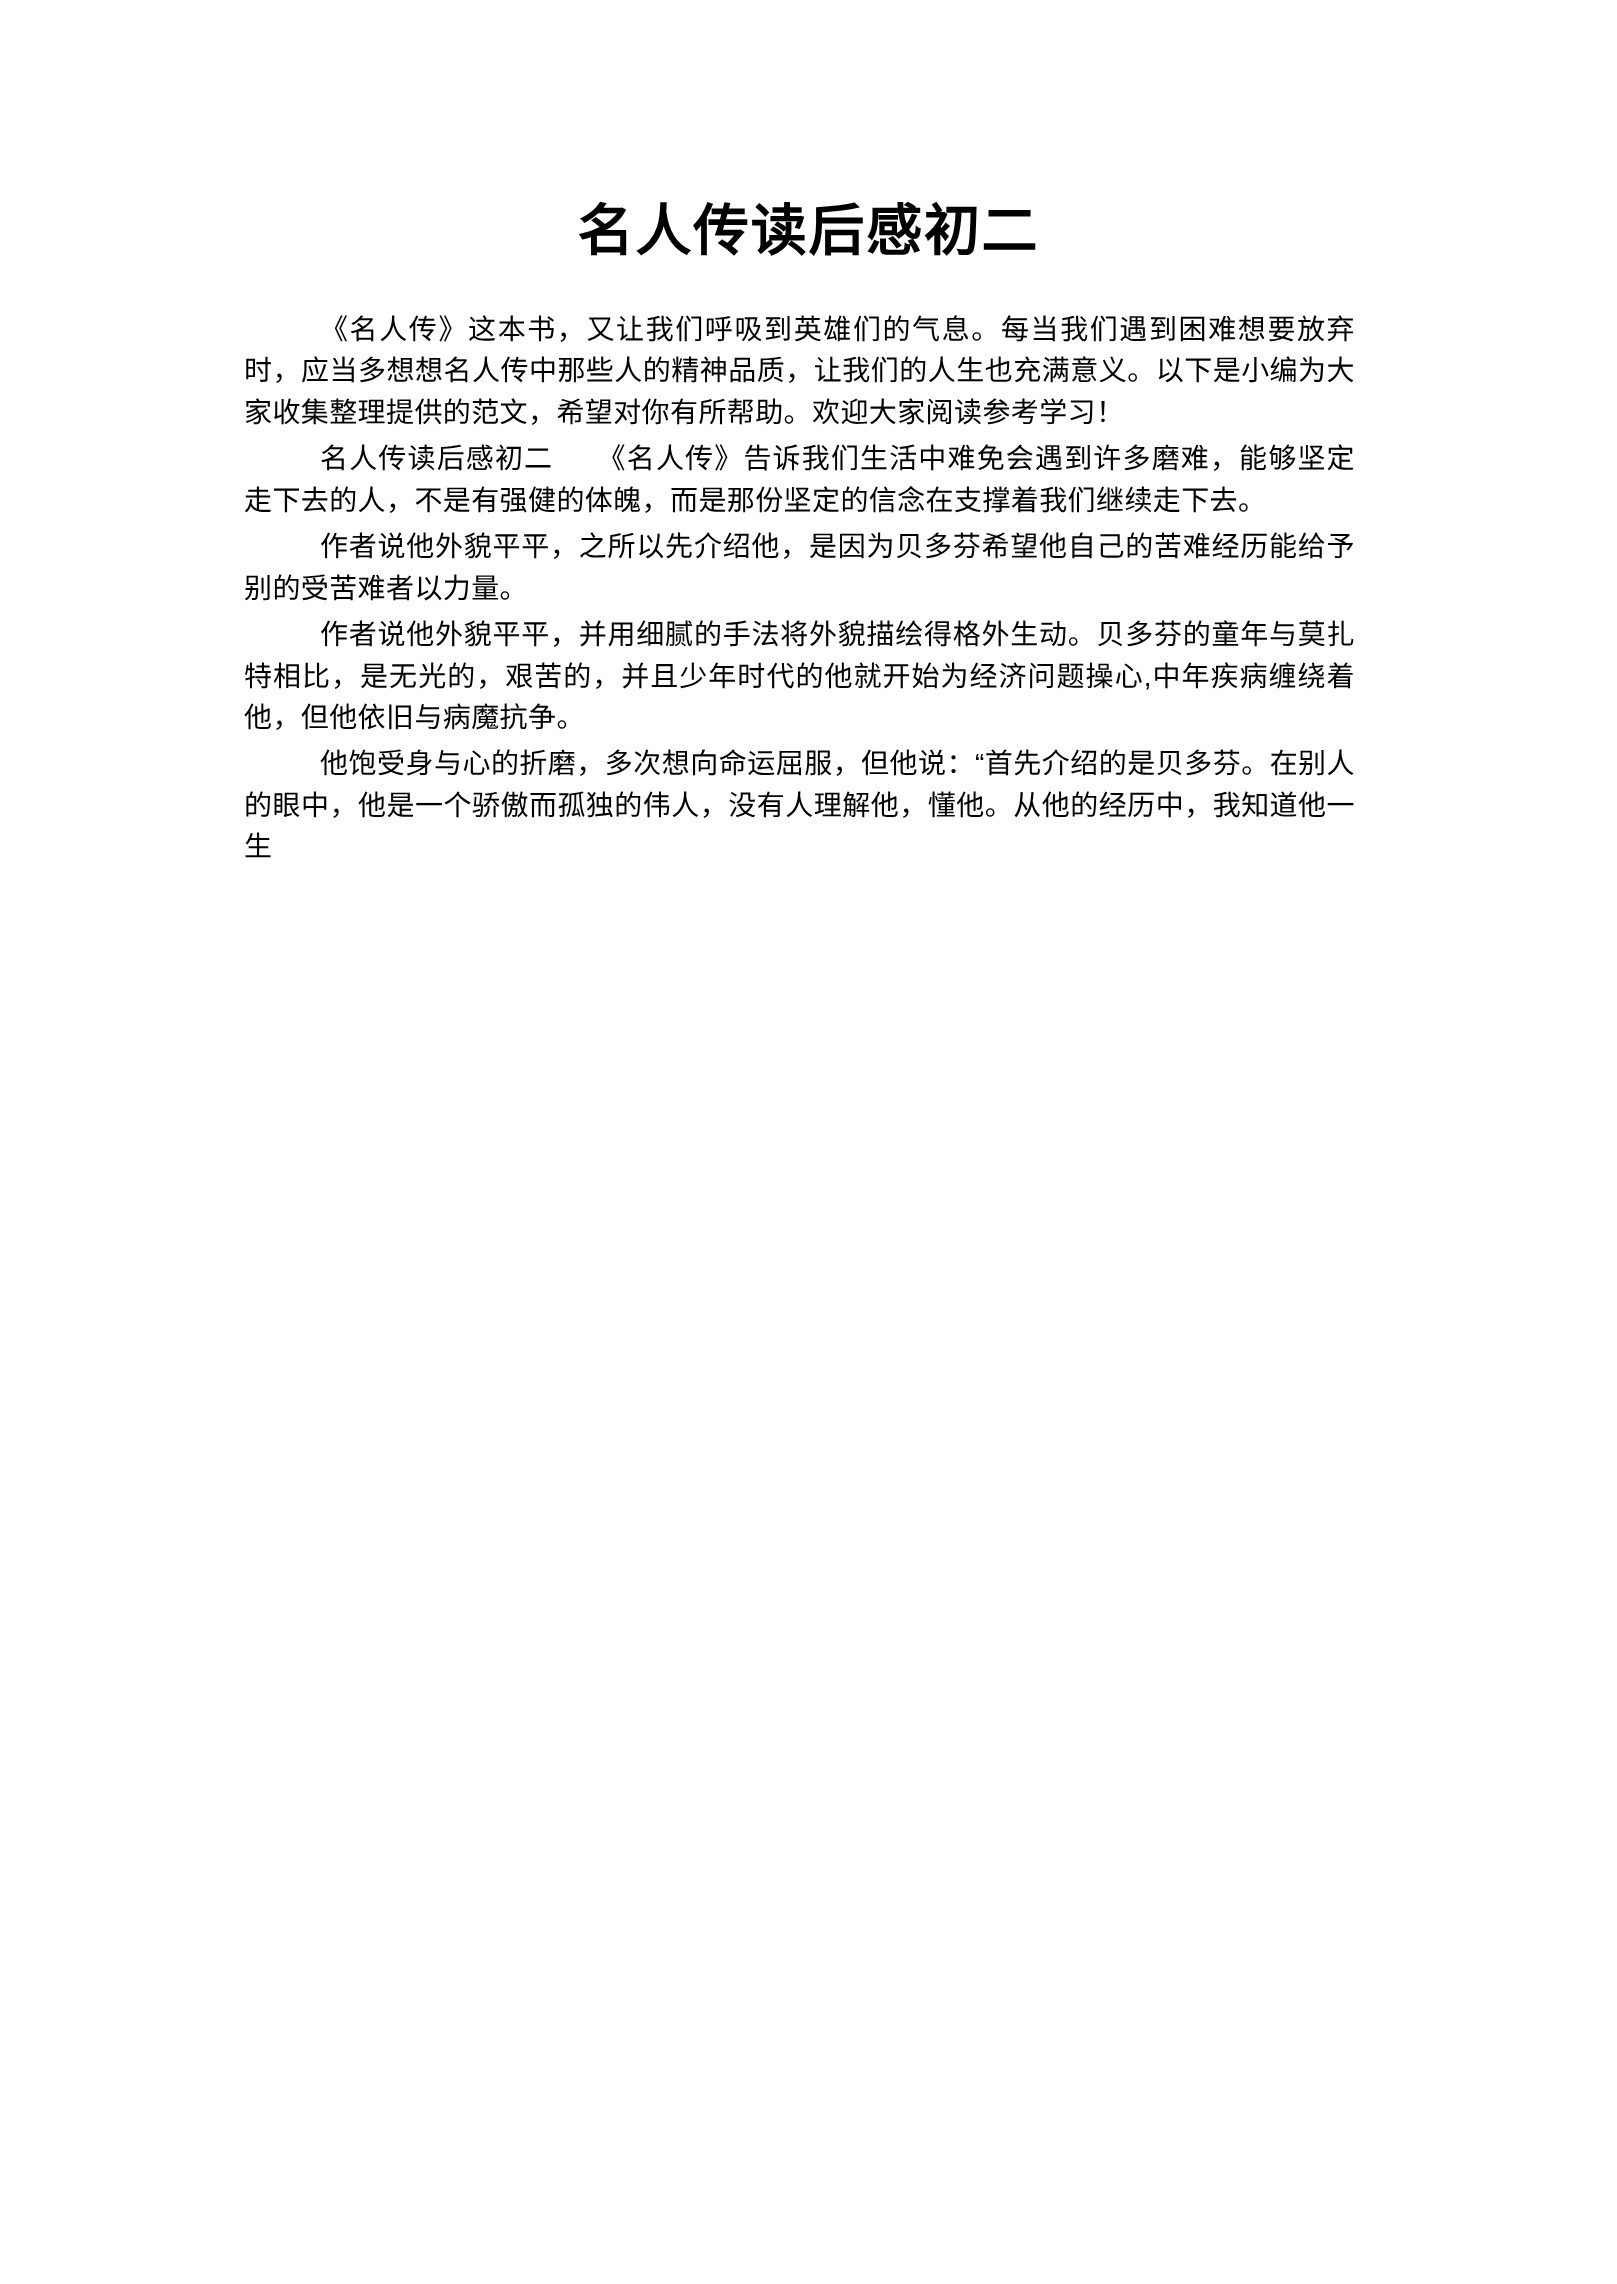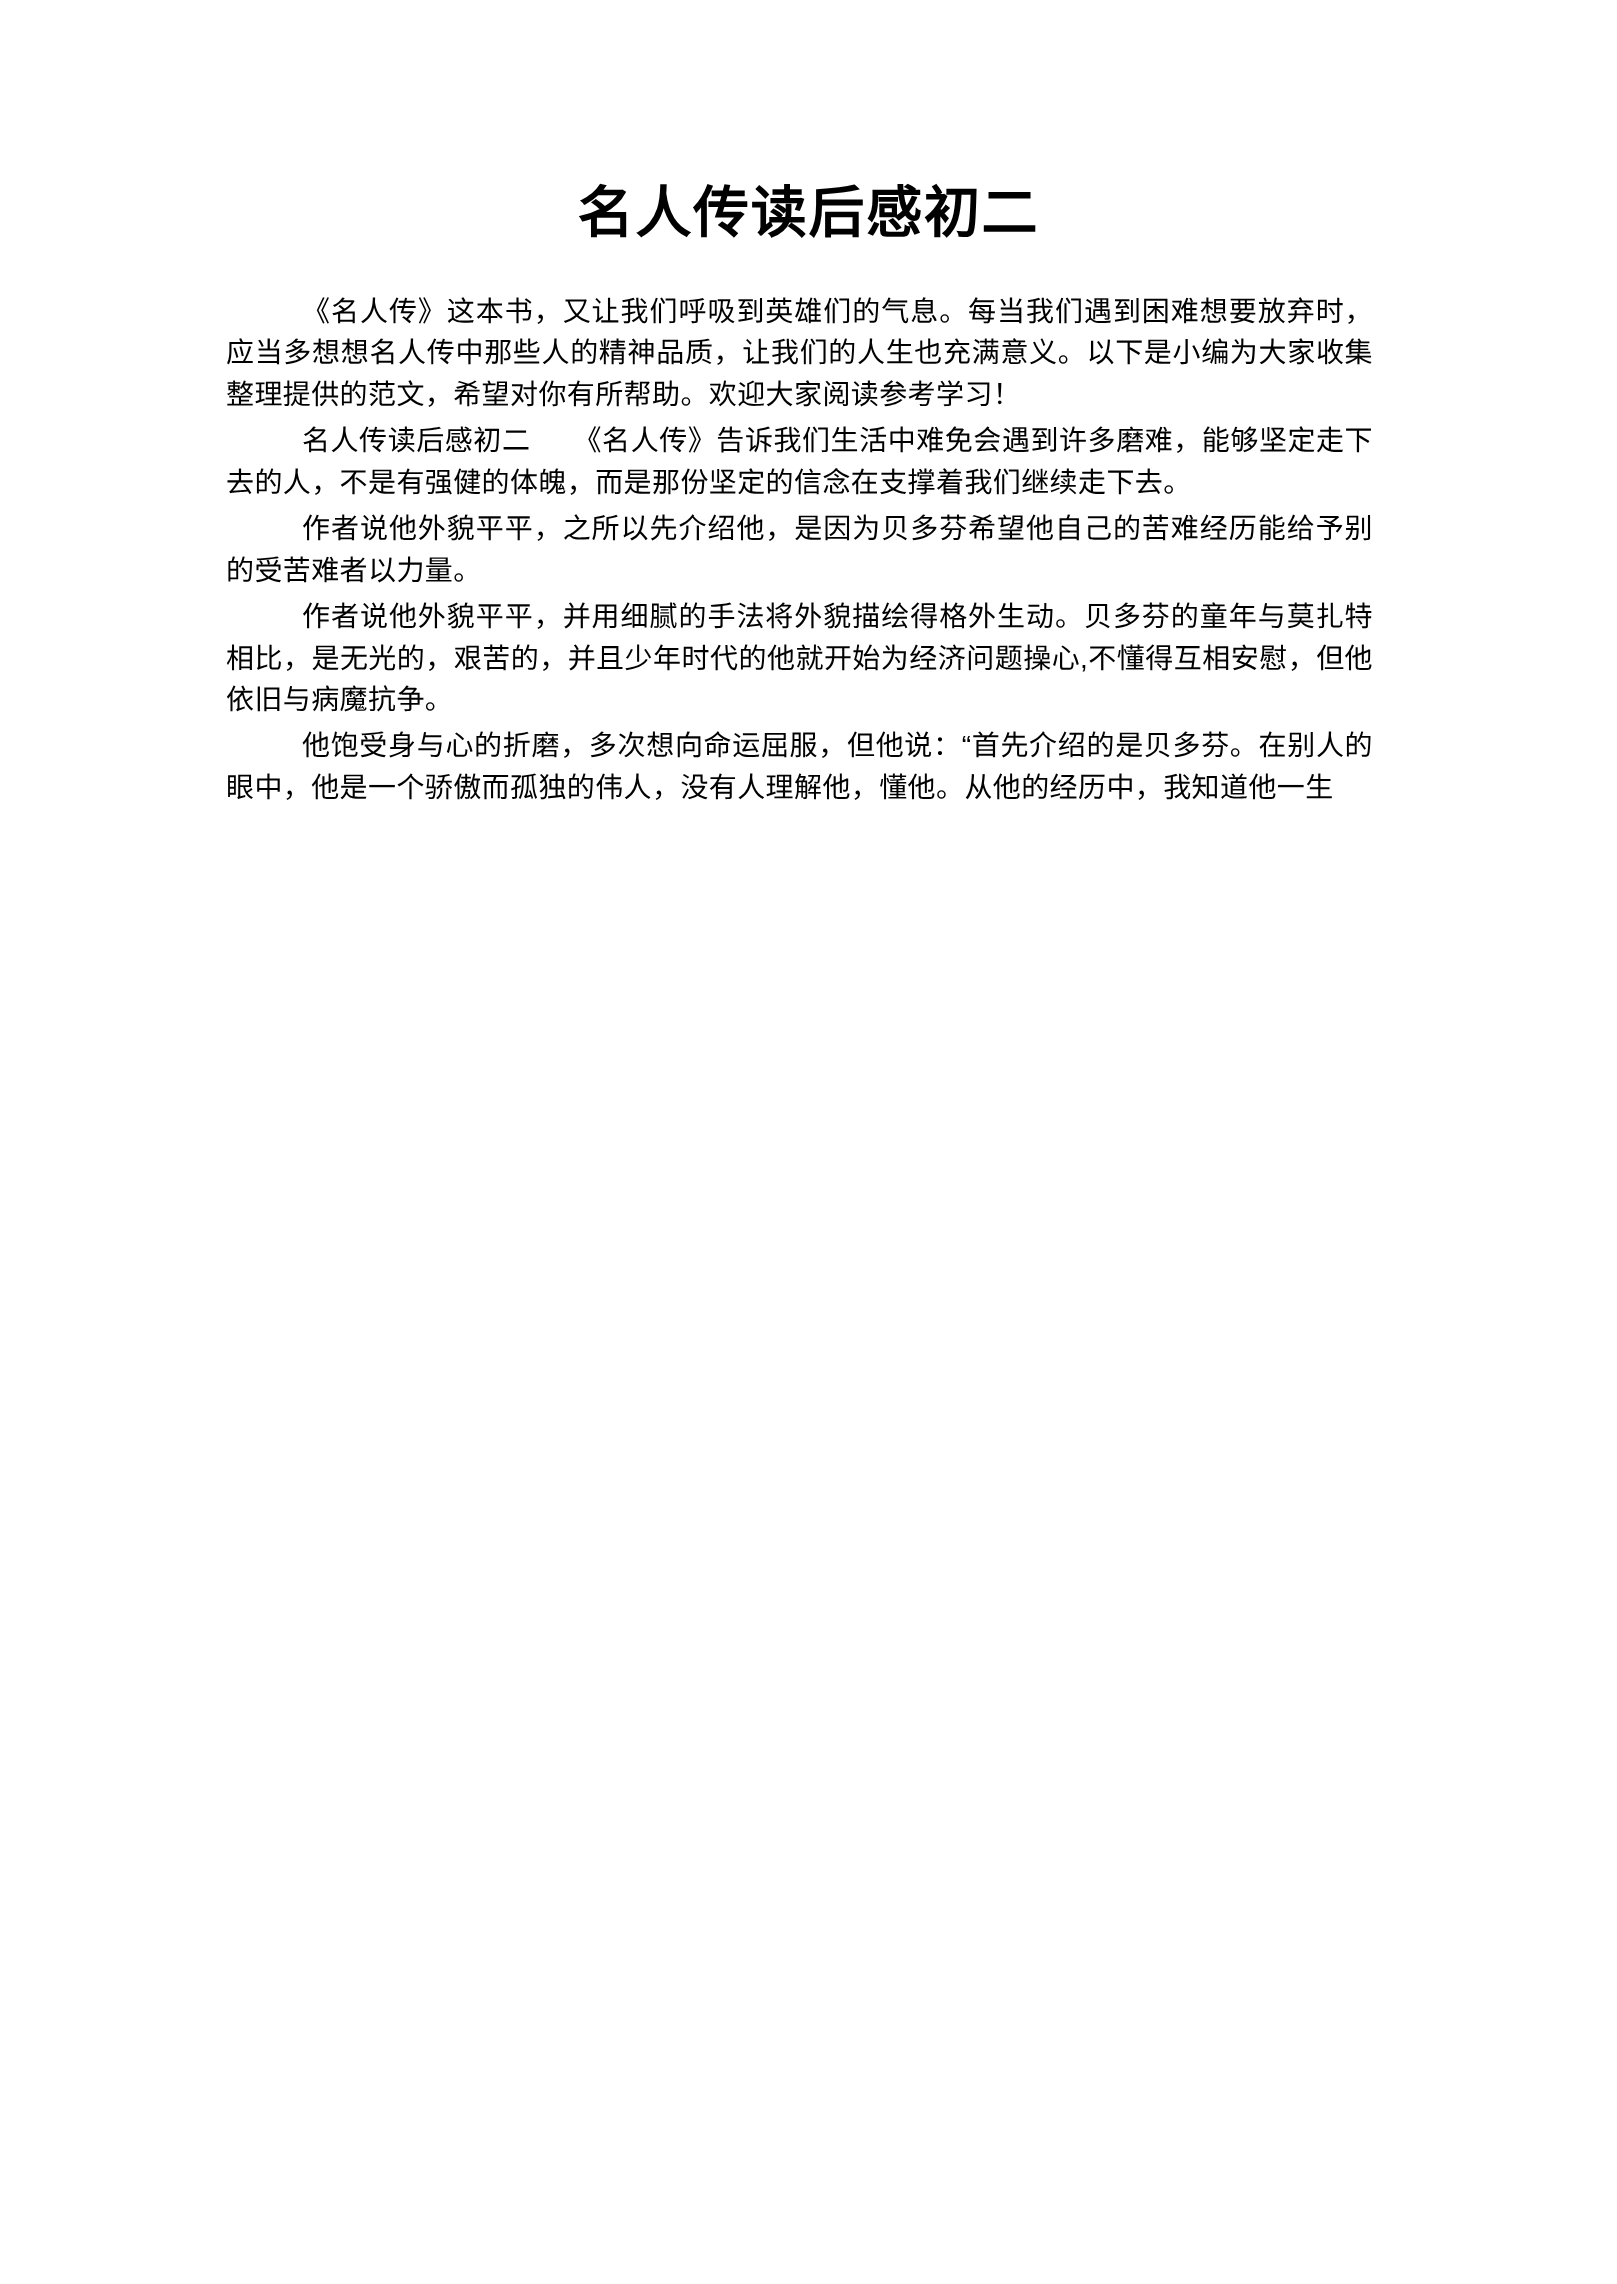--- a/index.html
+++ b/index.html
@@ -11,21 +11,21 @@
     width: 1617px;
     height: 2284px;
     font-family: "DejaVu Serif", "Liberation Serif", serif;
     color: #000000;
     overflow: hidden;
   }
   .page {
     box-sizing: border-box;
     width: 1617px;
     height: 2284px;
-    padding: 0;
+    padding: 18px;
     position: relative;
     background: #ffffff;
   }
   .page-inner {
     box-sizing: border-box;
     width: 100%;
     padding: 177px 226px 0 226px;
   }
   .doc-title {
     text-align: center;
@@ -50,17 +50,17 @@
 </style>
 </head>
 <body>
 
 <div class="page">
   <div class="page-inner">
     <h1 class="doc-title">名人传读后感初二</h1>
     <p class="para">《名人传》这本书，又让我们呼吸到英雄们的气息。每当我们遇到困难想要放弃时，应当多想想名人传中那些人的精神品质，让我们的人生也充满意义。以下是小编为大家收集整理提供的范文，希望对你有所帮助。欢迎大家阅读参考学习！</p>
     <p class="para">名人传读后感初二　　《名人传》告诉我们生活中难免会遇到许多磨难，能够坚定走下去的人，不是有强健的体魄，而是那份坚定的信念在支撑着我们继续走下去。</p>
     <p class="para">作者说他外貌平平，之所以先介绍他，是因为贝多芬希望他自己的苦难经历能给予别的受苦难者以力量。</p>
-    <p class="para">作者说他外貌平平，并用细腻的手法将外貌描绘得格外生动。贝多芬的童年与莫扎特相比，是无光的，艰苦的，并且少年时代的他就开始为经济问题操心,不懂得互相安慰，但他依旧与病魔抗争。</p>
+    <p class="para">作者说他外貌平平，并用细腻的手法将外貌描绘得格外生动。贝多芬的童年与莫扎特相比，是无光的，艰苦的，并且少年时代的他就开始为经济问题操心,中年疾病缠绕着他，但他依旧与病魔抗争。</p>
     <p class="para">他饱受身与心的折磨，多次想向命运屈服，但他说：“首先介绍的是贝多芬。在别人的眼中，他是一个骄傲而孤独的伟人，没有人理解他，懂他。从他的经历中，我知道他一生</p>
   </div>
 </div>
 
 
 </body></html>

